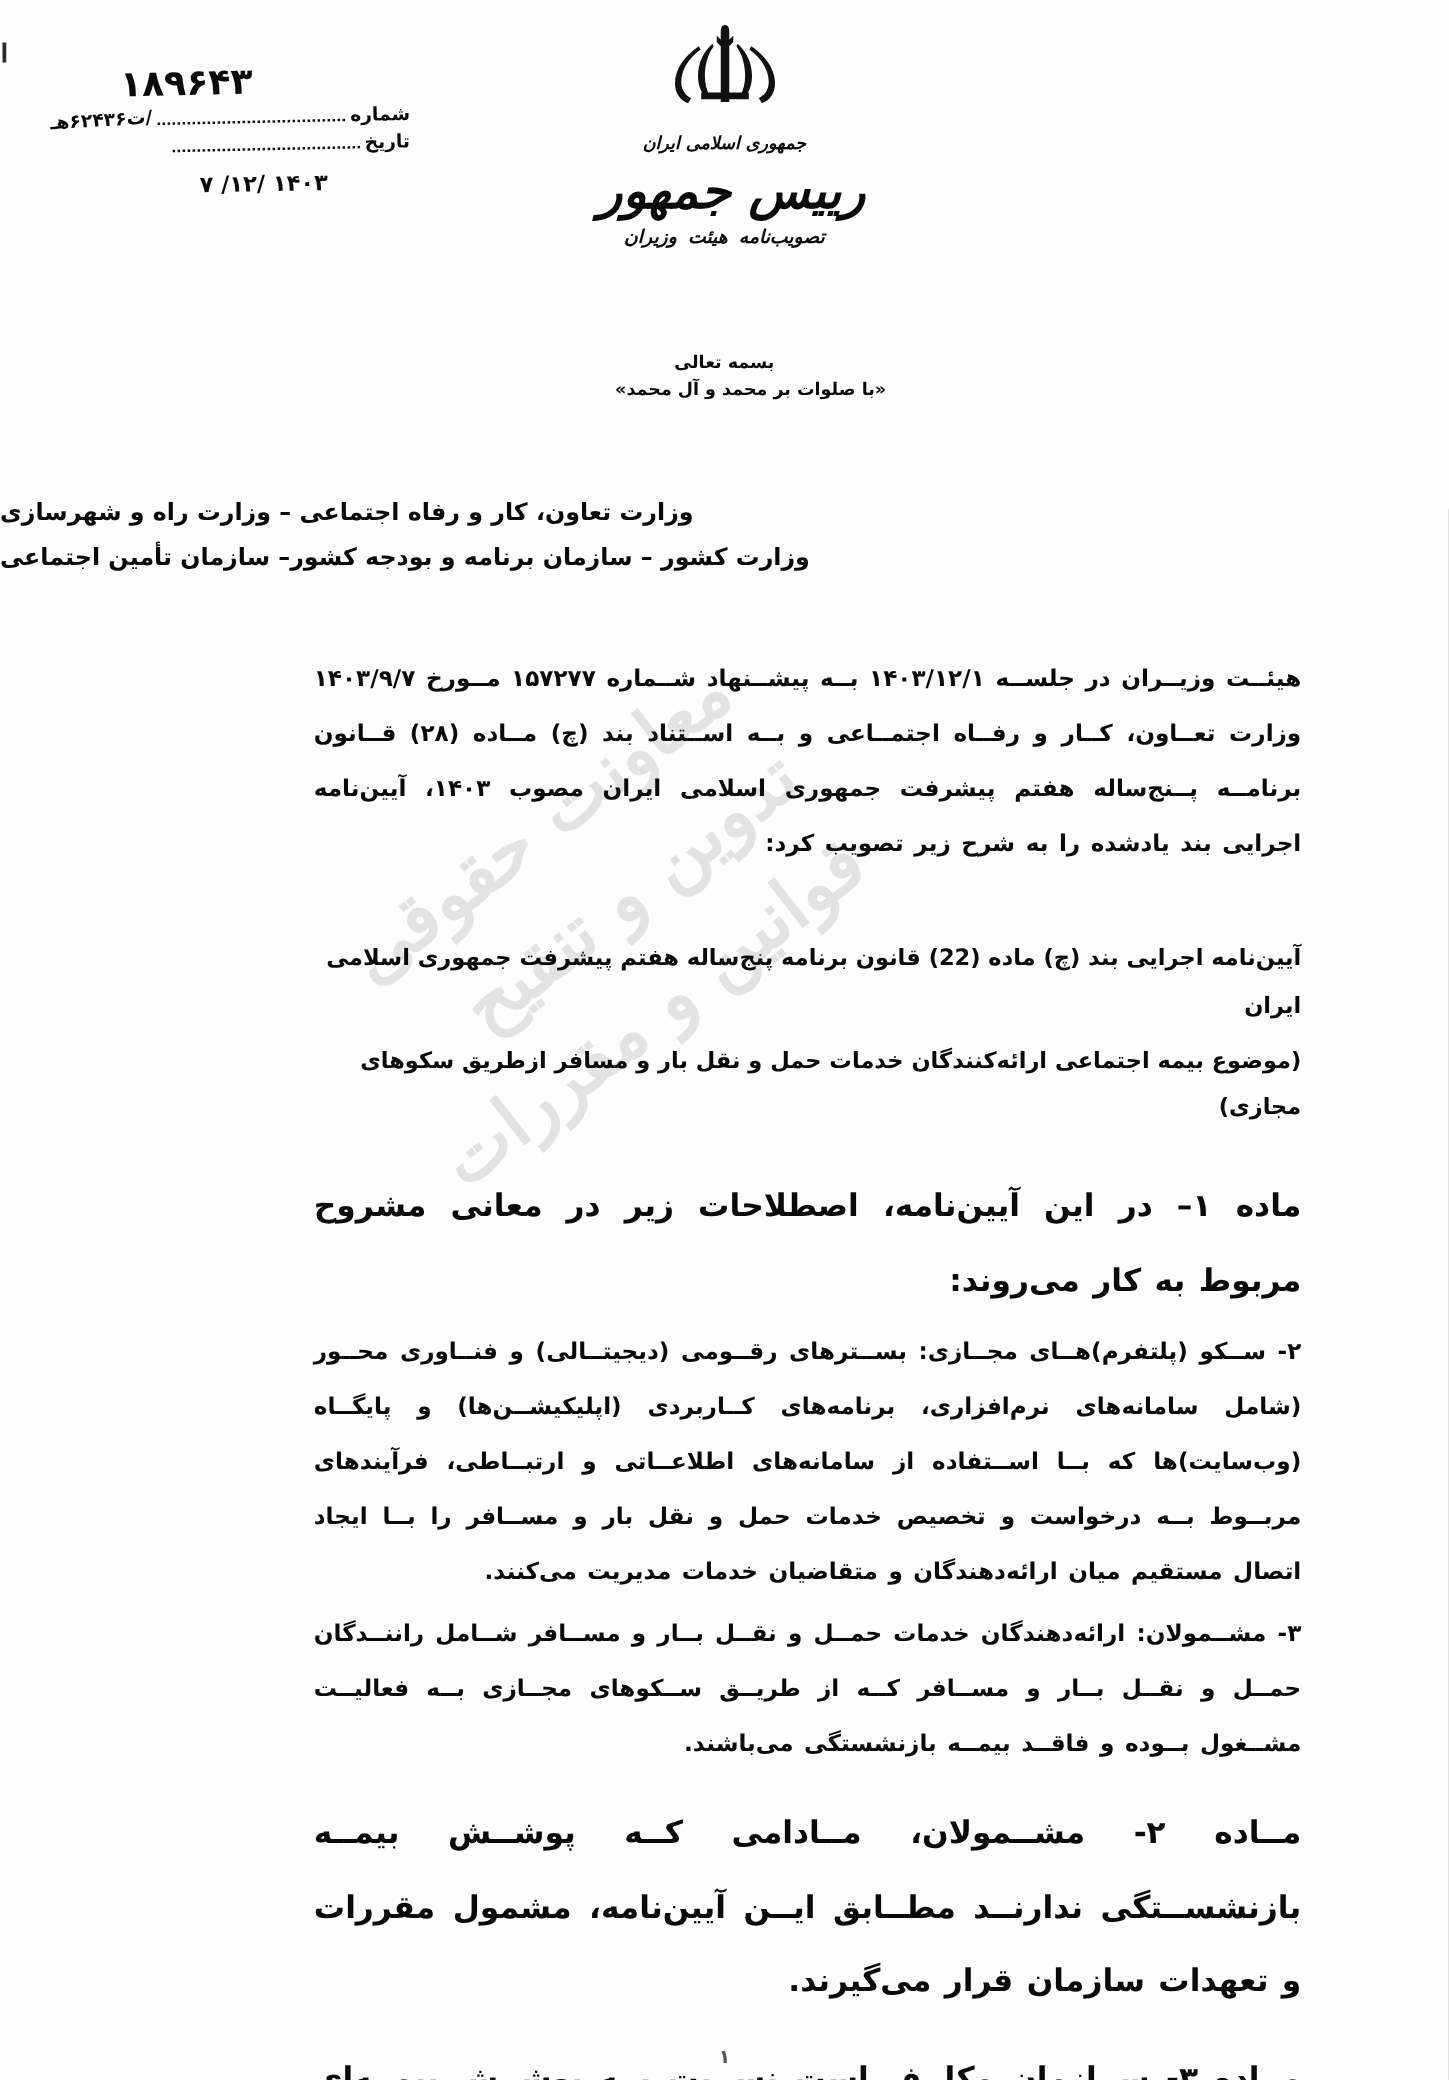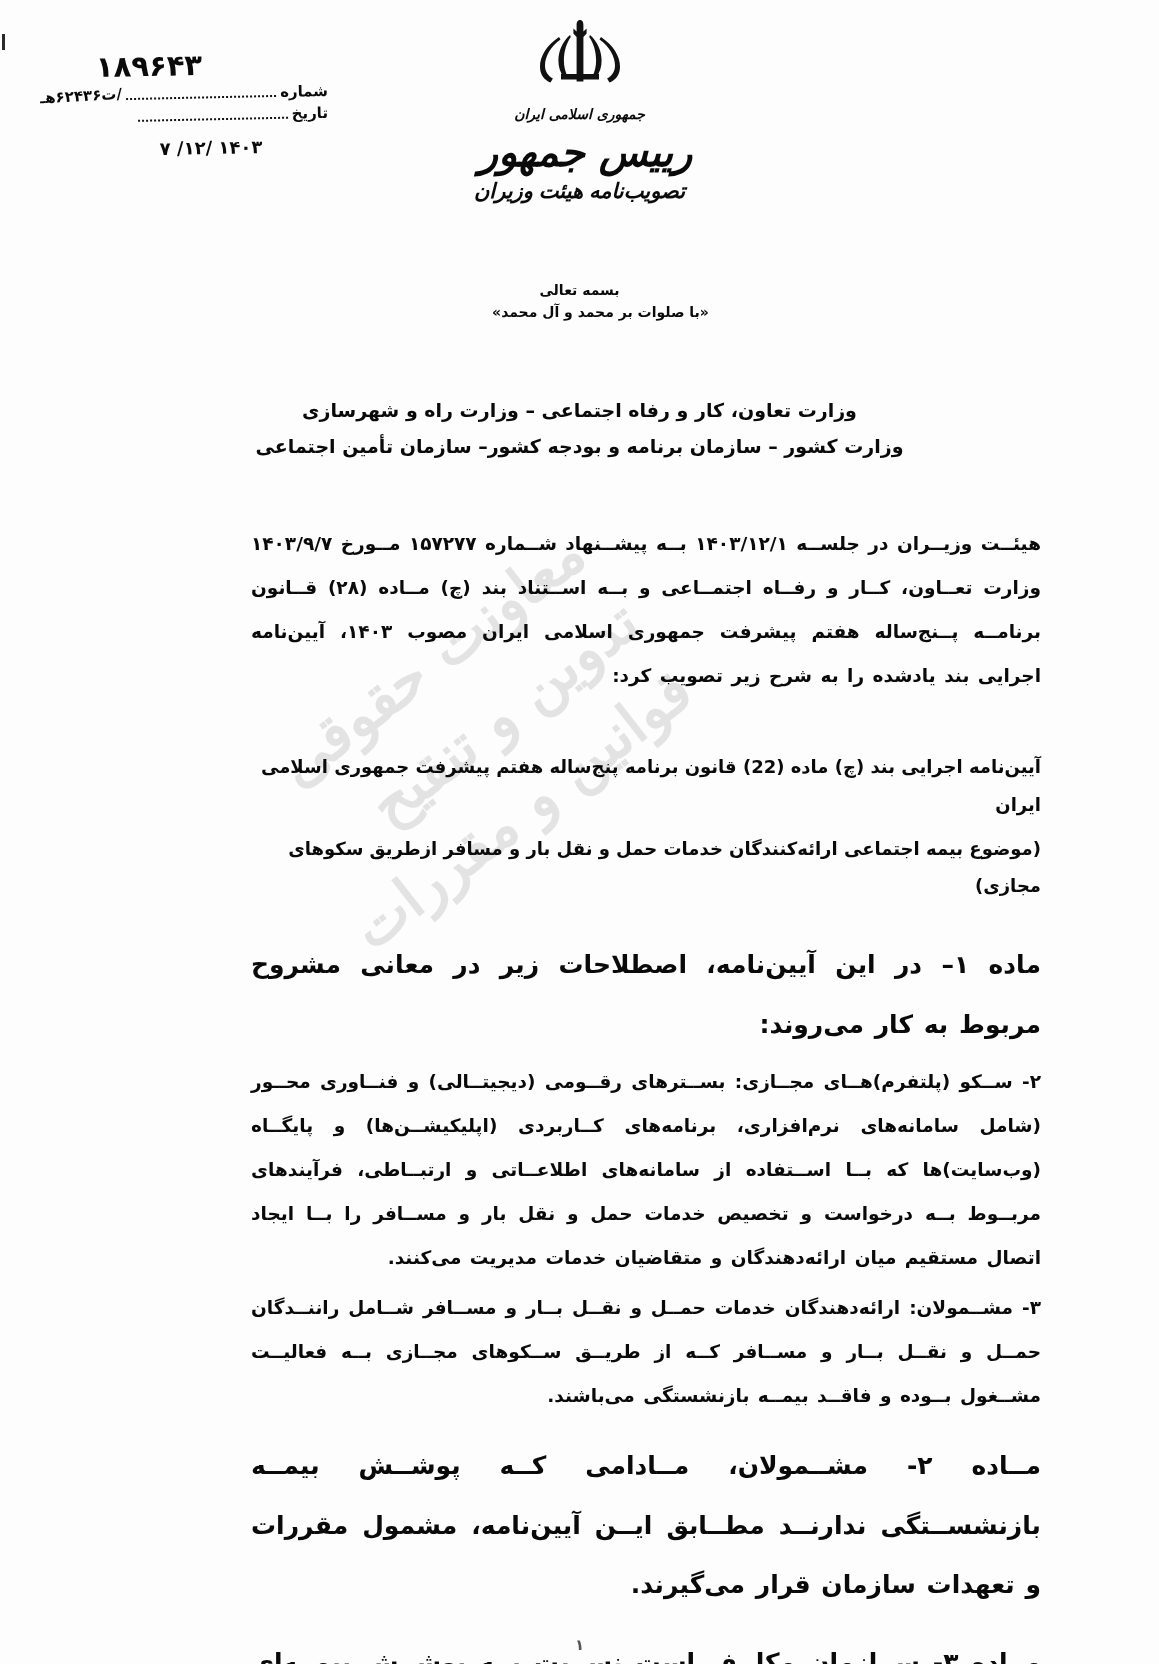--- a/index.html
+++ b/index.html
@@ -120,44 +120,44 @@
   .masthead-office {
     font-size: 40px;
     margin-top: 6px;
     font-weight: 700;
     font-style: italic;
     font-family: "DejaVu Serif", serif;
     letter-spacing: -2px;
     margin-left: 12px;
   }
   .masthead-doctype {
-    font-size: 21px;
+    font-size: 15px;
     margin-top: 4px;
     font-weight: 600;
     font-style: italic;
-    font-family: Liberation Sans, sans-serif;
+    font-family: Liberation Mono, monospace;
   }
 
   
   .invocation {
     position: absolute;
     top: 282px;
     left: 0; right: 0;
     text-align: center;
     z-index: 4;
   }
   .invocation-1 { font-size: 14px; font-weight: 600; }
   .invocation-2 { font-size: 14px; font-weight: 600; margin-top: 6px; margin-left: 42px; }
 
   
   .addressees {
     position: absolute;
     top: 392px;
     left: 0; right: 0;
-    text-align: center;
+    text-align: left;
     z-index: 4;
   }
   .addressee-line {
     font-size: 19px;
     font-weight: 700;
     line-height: 1.9;
     letter-spacing: .2px;
   }
 
   

